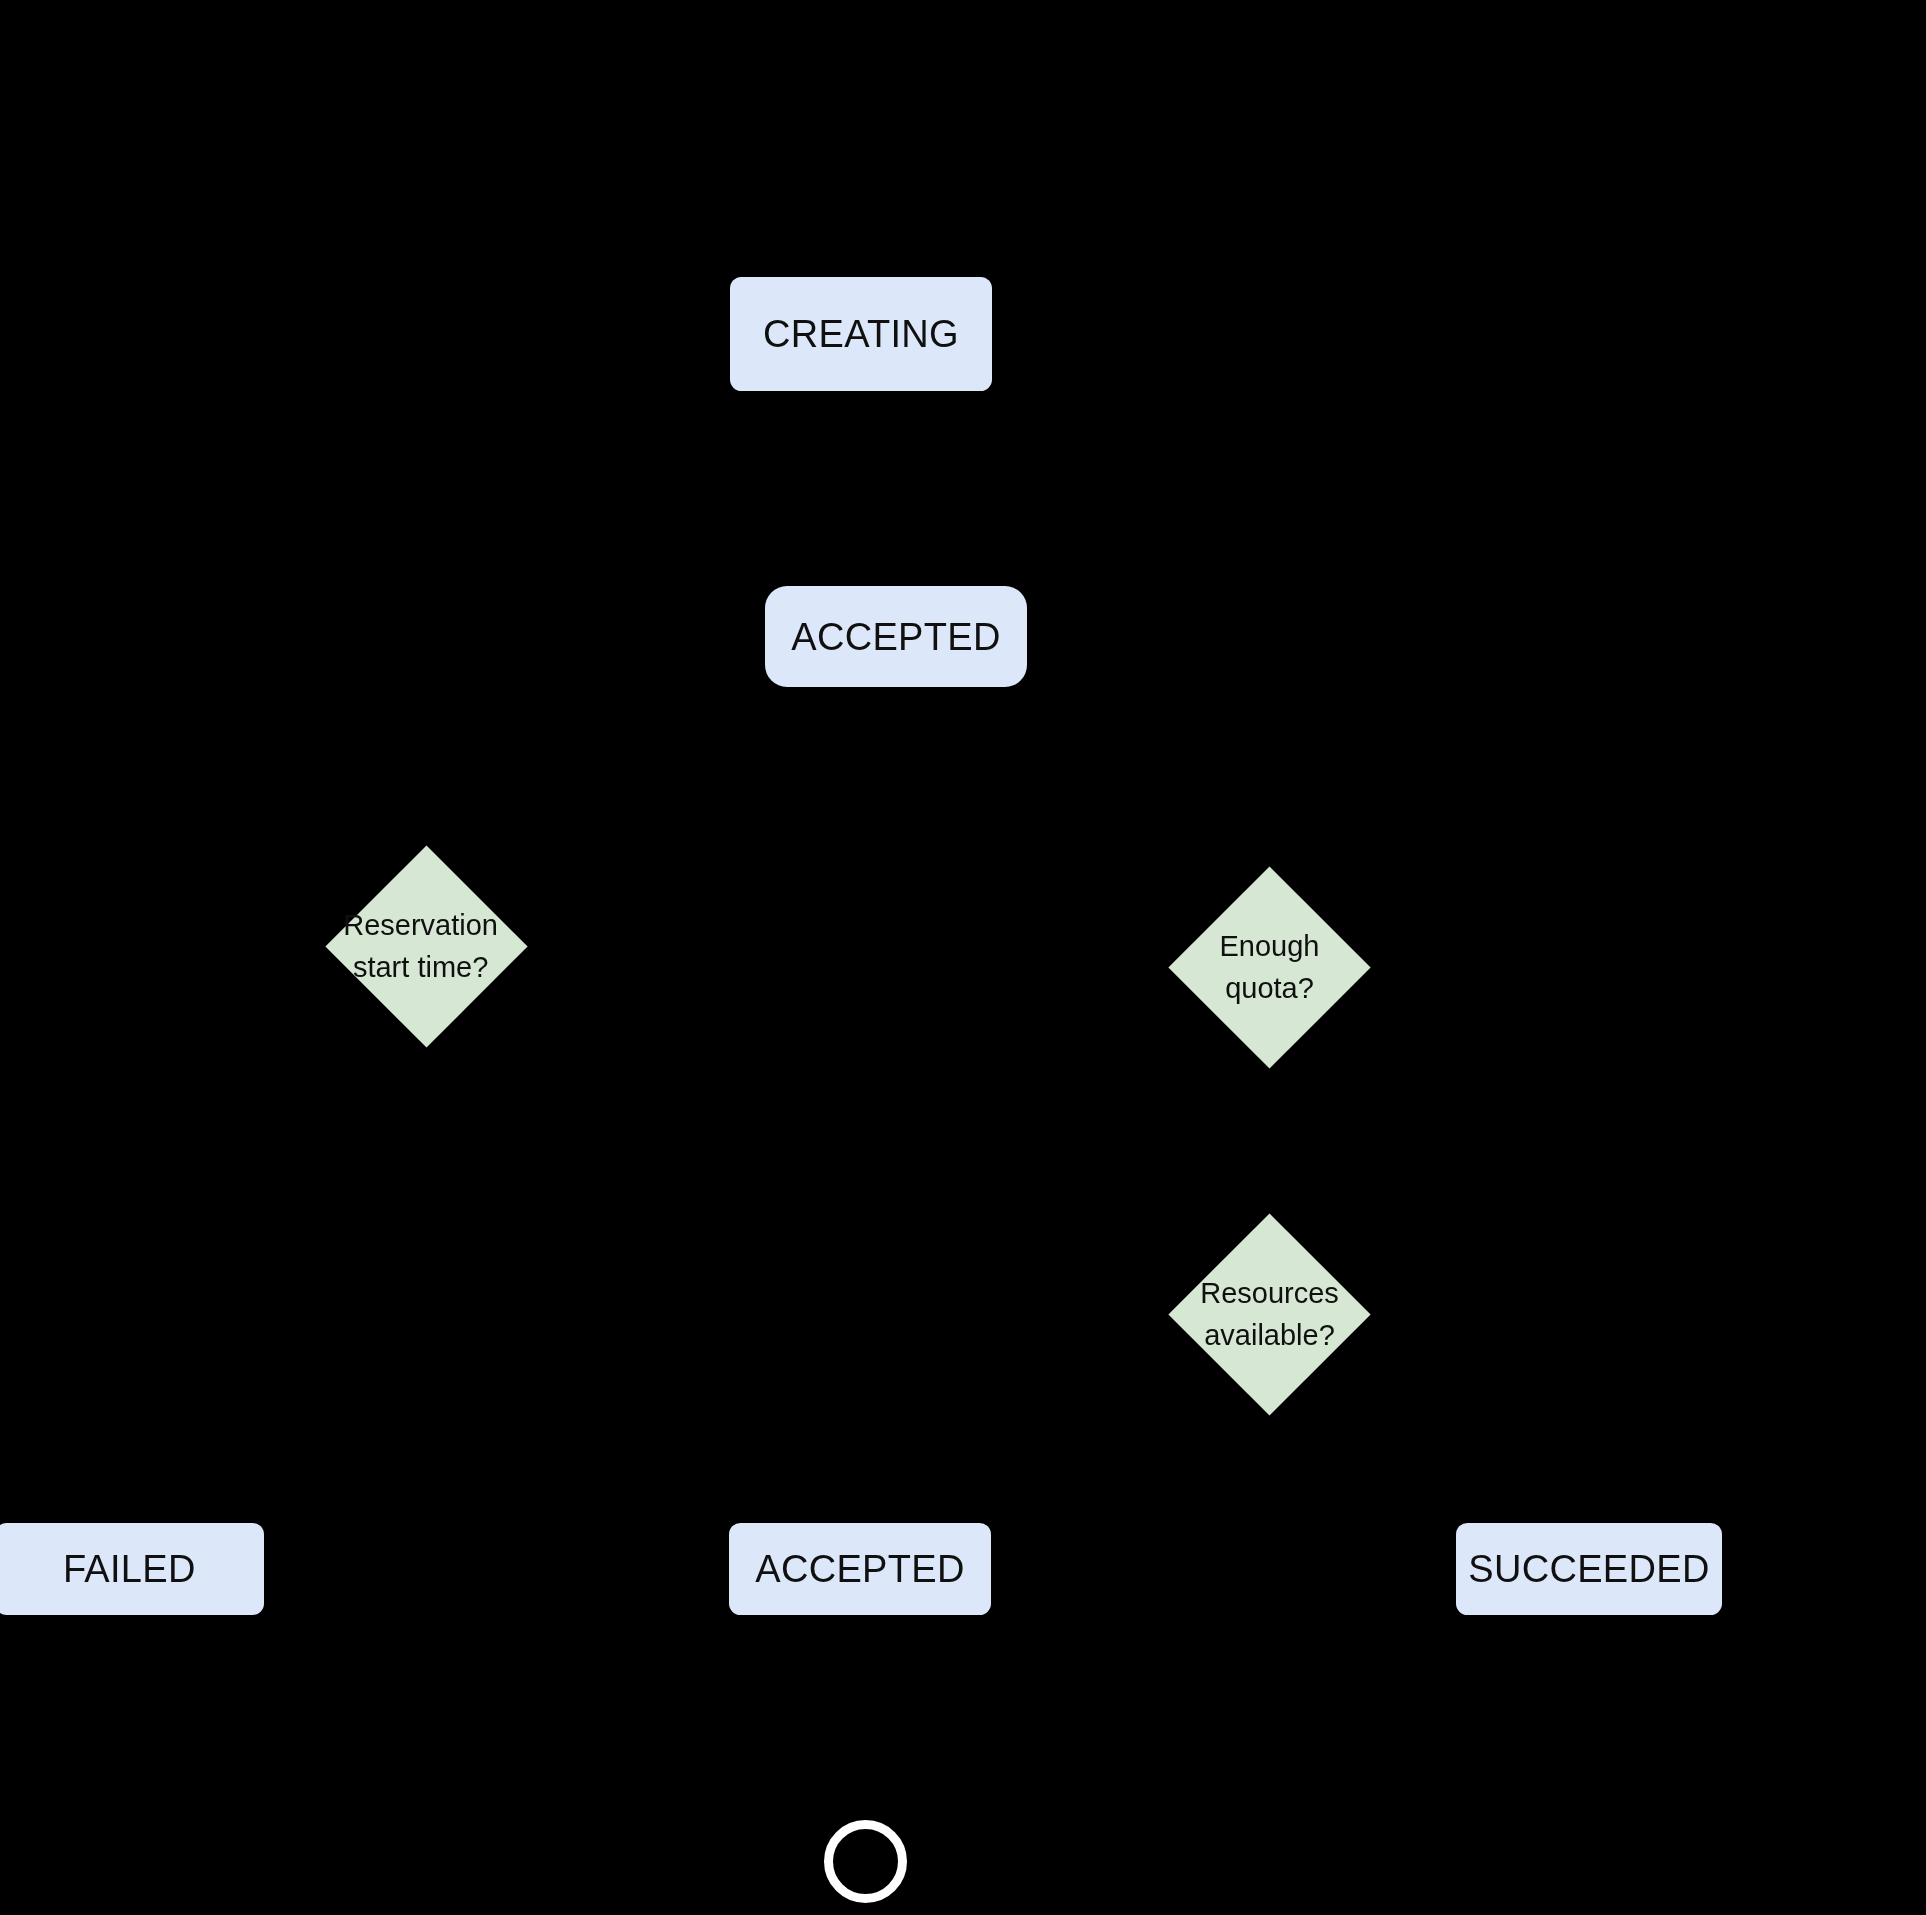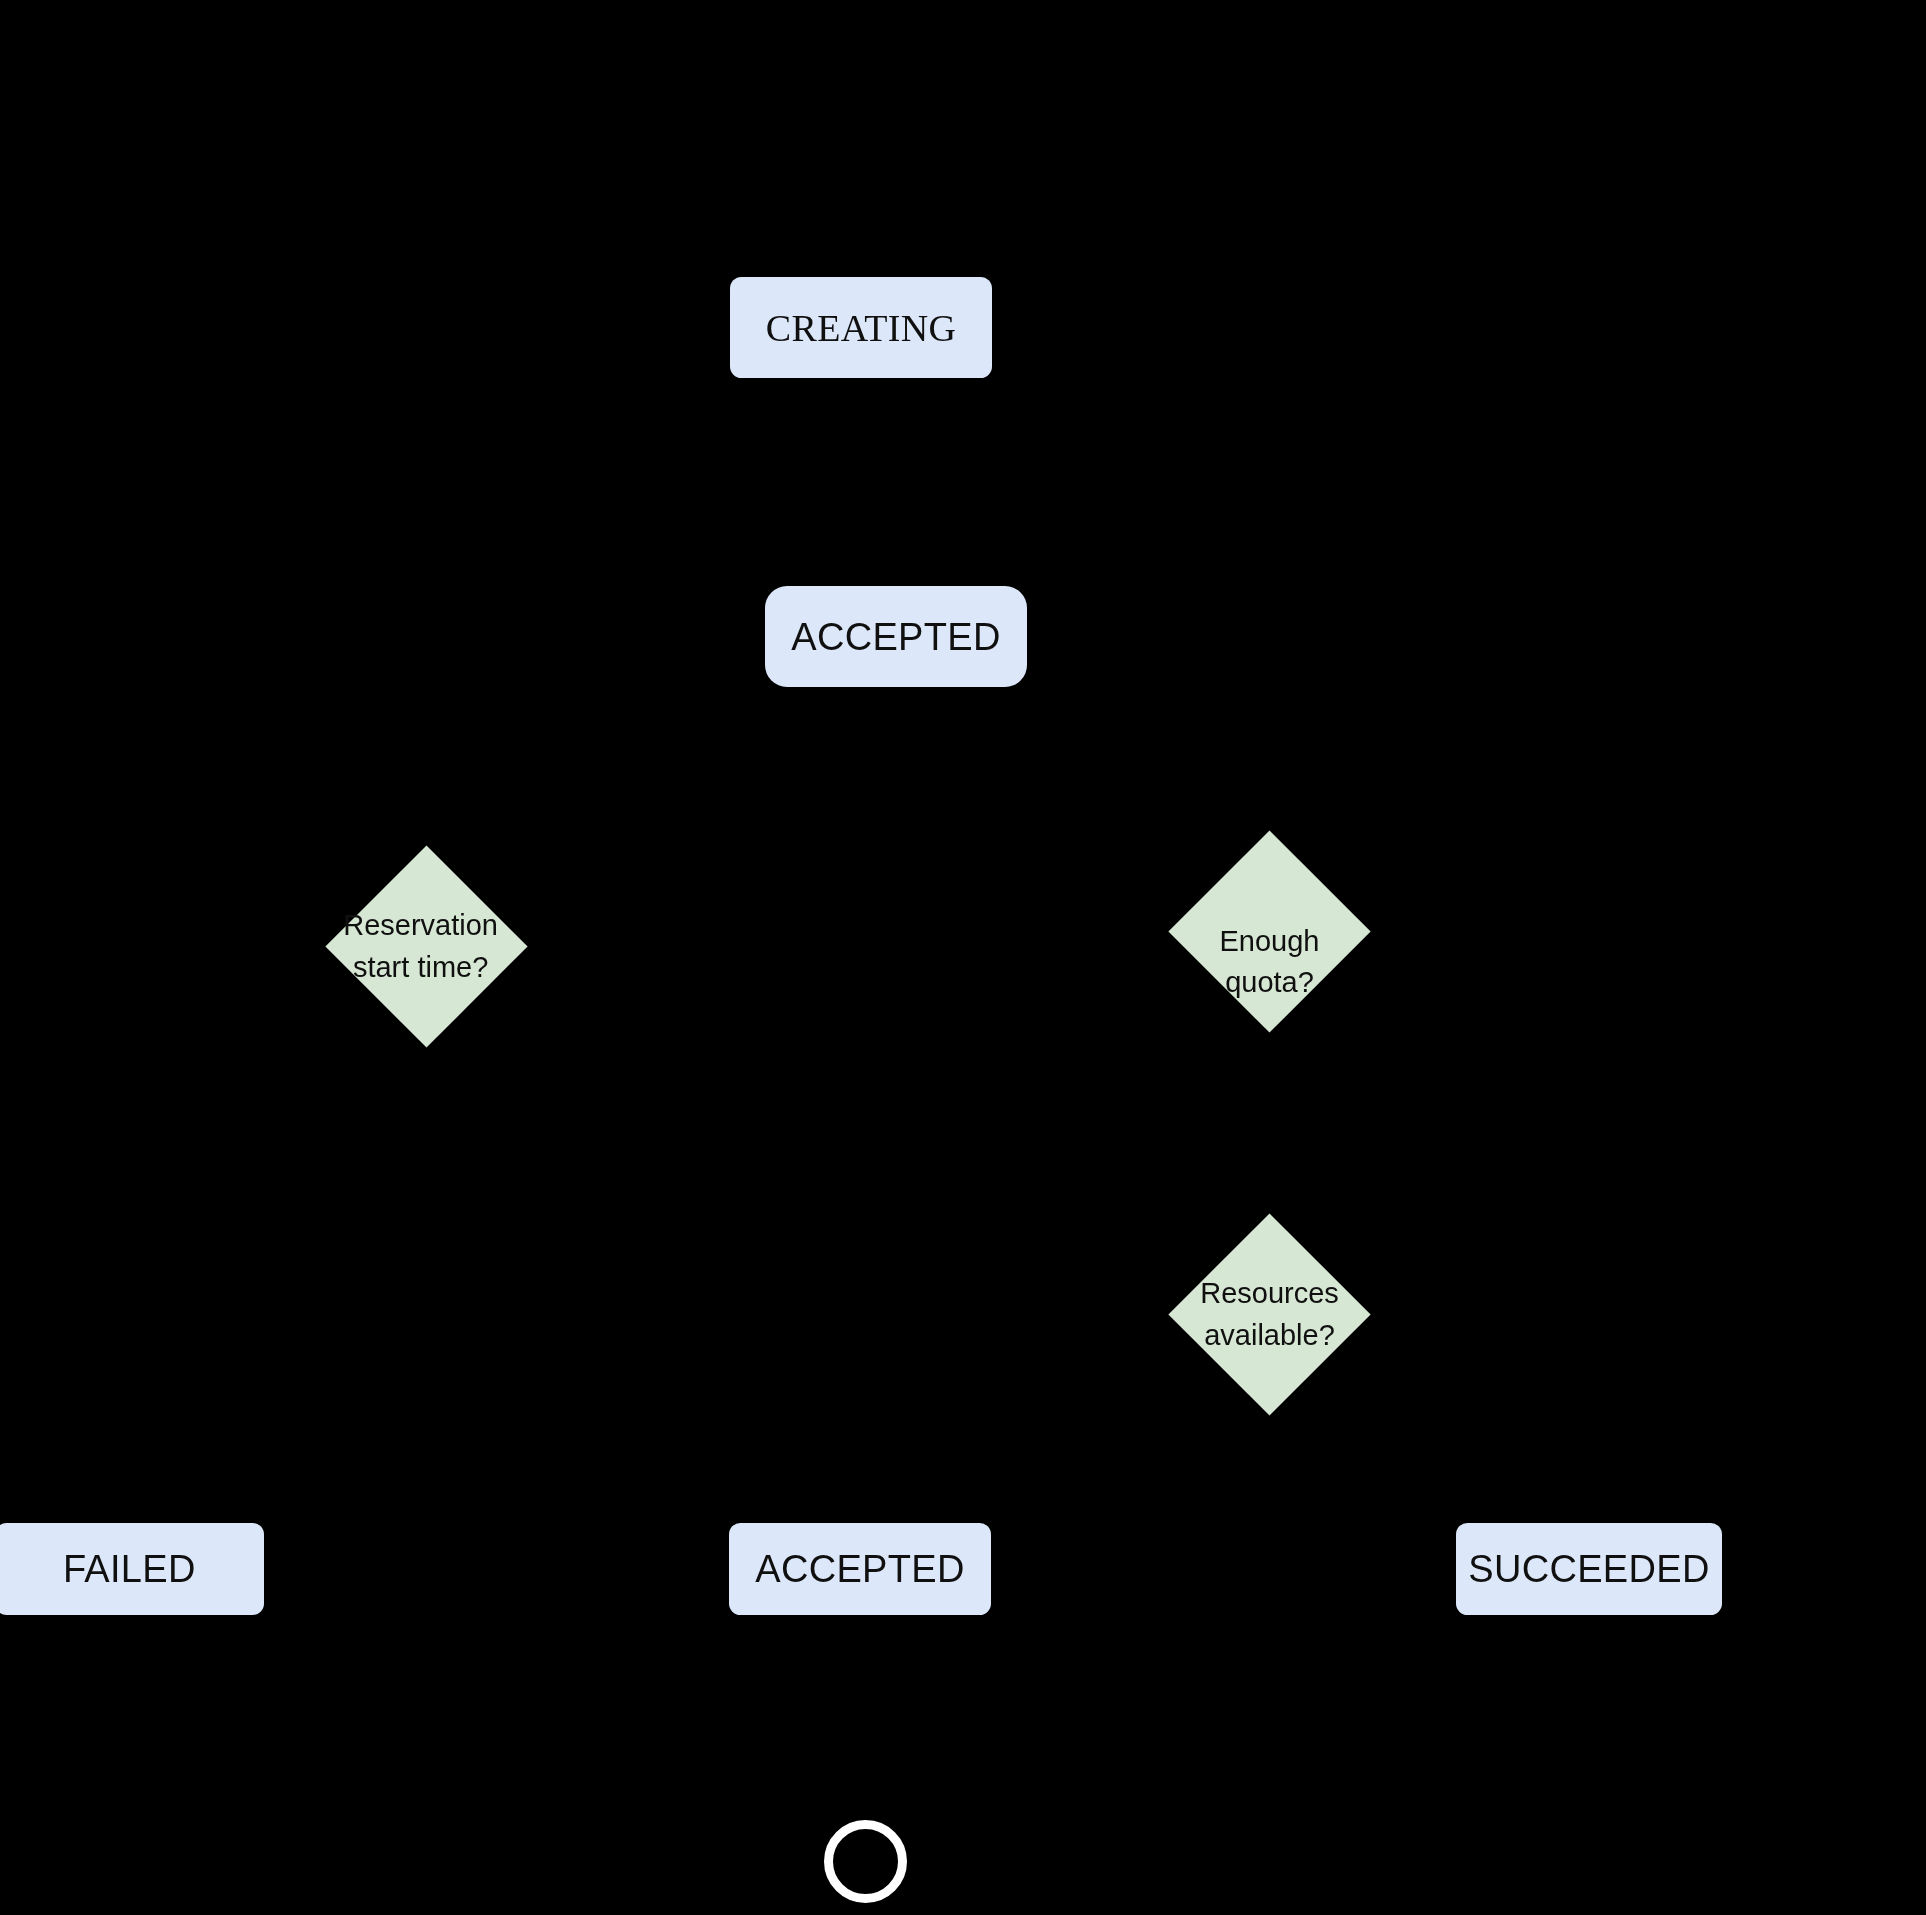--- a/index.html
+++ b/index.html
@@ -97,36 +97,36 @@
   <div class="edge" style="left:132px; top:1438px; width:4.1px; height:86px;"></div>
   <div class="edge" style="left:853px; top:1047px; width:4.1px; height:476px;"></div>
   <div class="edge" style="left:1267px; top:1415px; width:4.1px; height:25px;"></div>
   <div class="edge" style="left:1267px; top:1438px; width:324px; height:4.1px;"></div>
   <div class="edge" style="left:1589px; top:1438px; width:4.1px; height:86px;"></div>
   <div class="edge" style="left:132px; top:1615px; width:4.1px; height:180px;"></div>
   <div class="edge" style="left:1589px; top:1615px; width:4.1px; height:180px;"></div>
   <div class="edge" style="left:132px; top:1793px; width:1461px; height:4.1px;"></div>
   <div class="edge" style="left:859px; top:1615px; width:4.1px; height:204px;"></div>
 
-  <div class="state-box" style="left:730px; top:277px; width:262px; height:101px;font-family:Liberation Serif, serif;">
+  <div class="state-box" style="left:730px; top:277px; width:262px; height:114px;">
     <span class="state-label">CREATING</span>
   </div>
 
   <div class="state-box" style="left:765px; top:586px; width:262px; height:101px;border-radius:22px;">
     <span class="state-label">ACCEPTED</span>
   </div>
 
   <div class="decision" style="left:355px; top:875px; width:143px; height:143px;justify-content:flex-end;">
     <span class="diamond-shape"></span>
     <span class="decision-label">Reservation
 start time?</span>
   </div>
 
 
-  <div class="decision" style="left:1198px; top:860px; width:143px; height:143px;align-items:flex-end;">
+  <div class="decision" style="left:1198px; top:896px; width:143px; height:143px;">
     <span class="diamond-shape"></span>
     <span class="decision-label">Enough
 quota?</span>
   </div>
 
   <div class="decision" style="left:1198px; top:1243px; width:143px; height:143px;align-items:center;">
     <span class="diamond-shape"></span>
     <span class="decision-label">Resources
 available?</span>
   </div>

